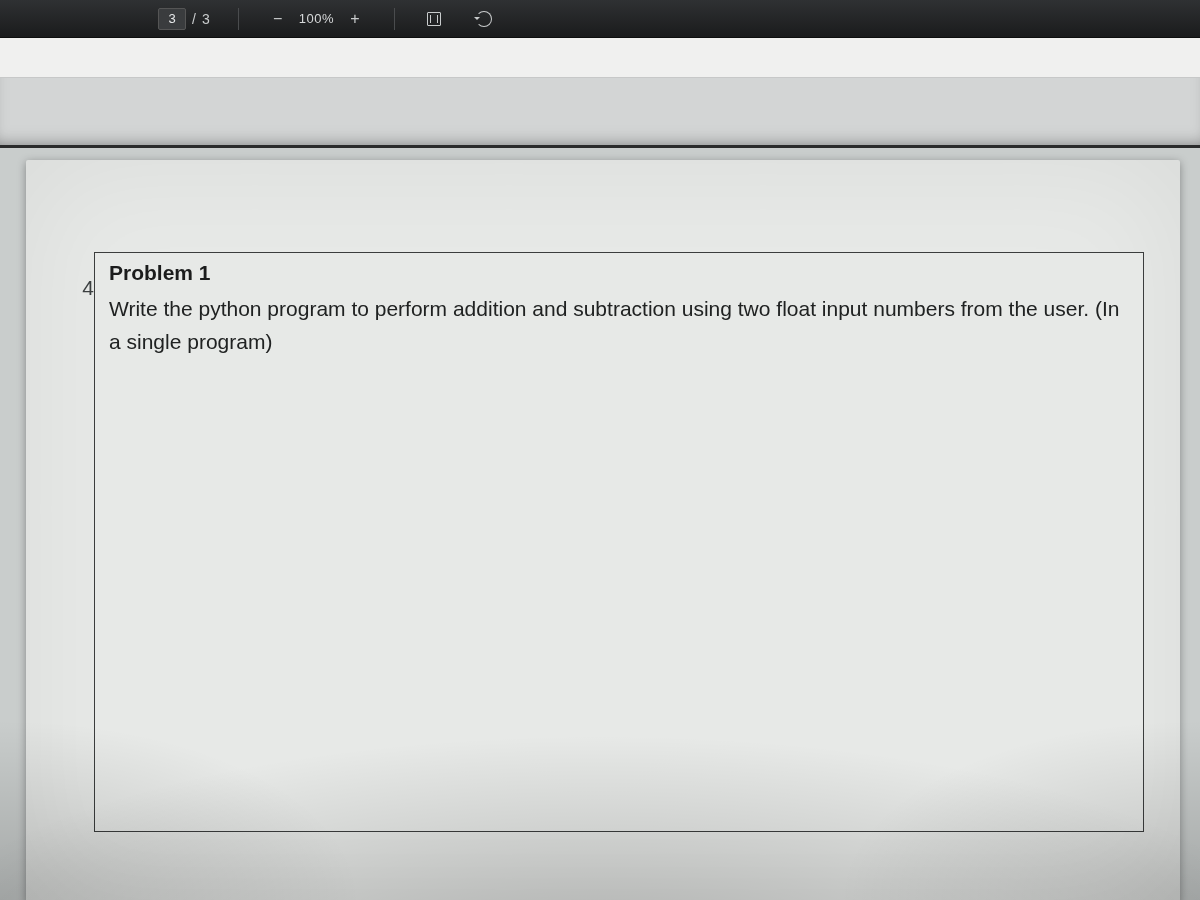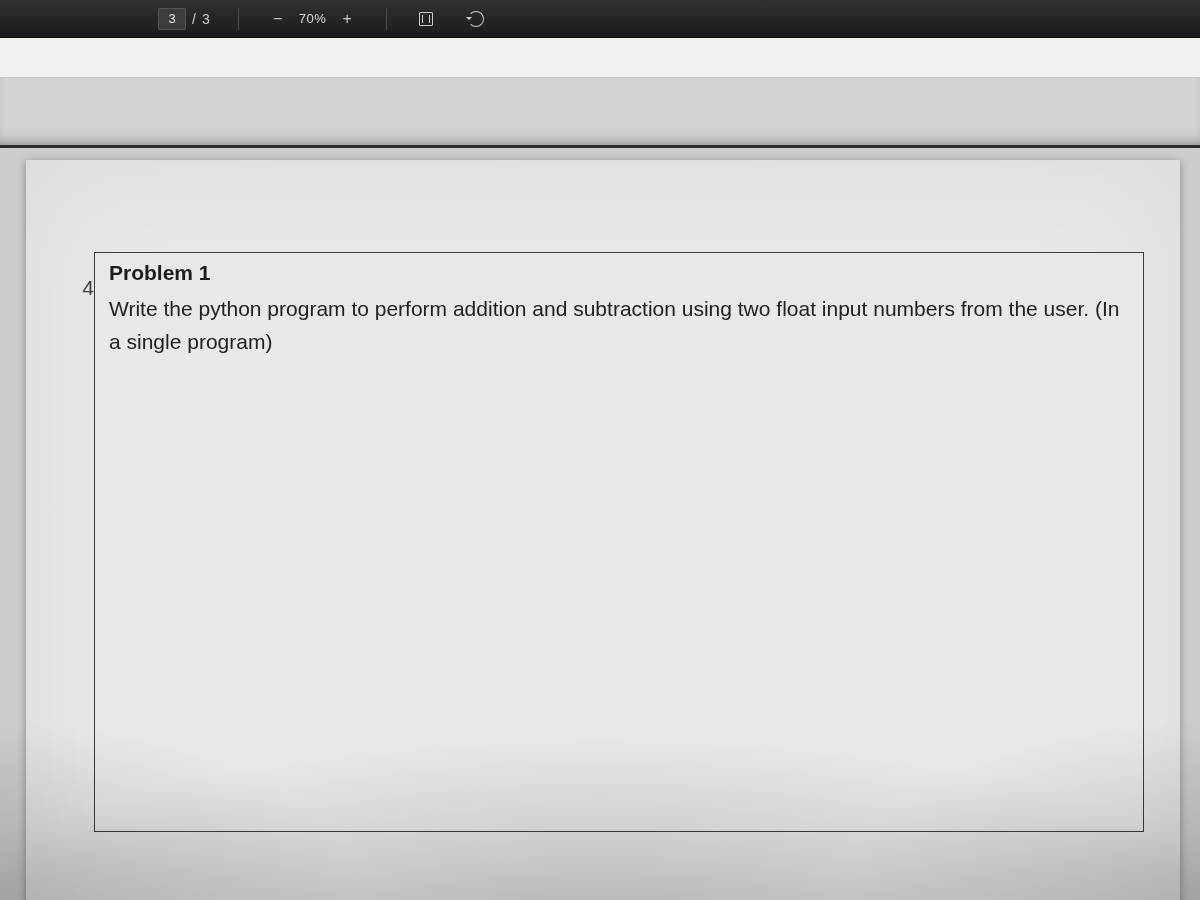--- a/index.html
+++ b/index.html
@@ -161,21 +161,21 @@
   <div class="page-group">
     <div class="page-box">3</div>
     <span>/</span>
     <span>3</span>
   </div>
 
   <div class="tb-divider"></div>
 
   <div class="zoom-group">
     <div class="zoom-btn">−</div>
-    <span class="zoom-text">70%</span>
+    <span class="zoom-text">100%</span>
     <div class="zoom-btn">+</div>
   </div>
 
   <div class="tb-divider"></div>
 
   <div class="fit-icon">
     <div class="fit-icon-box"></div>
   </div>
 
   <div class="rotate-icon">

